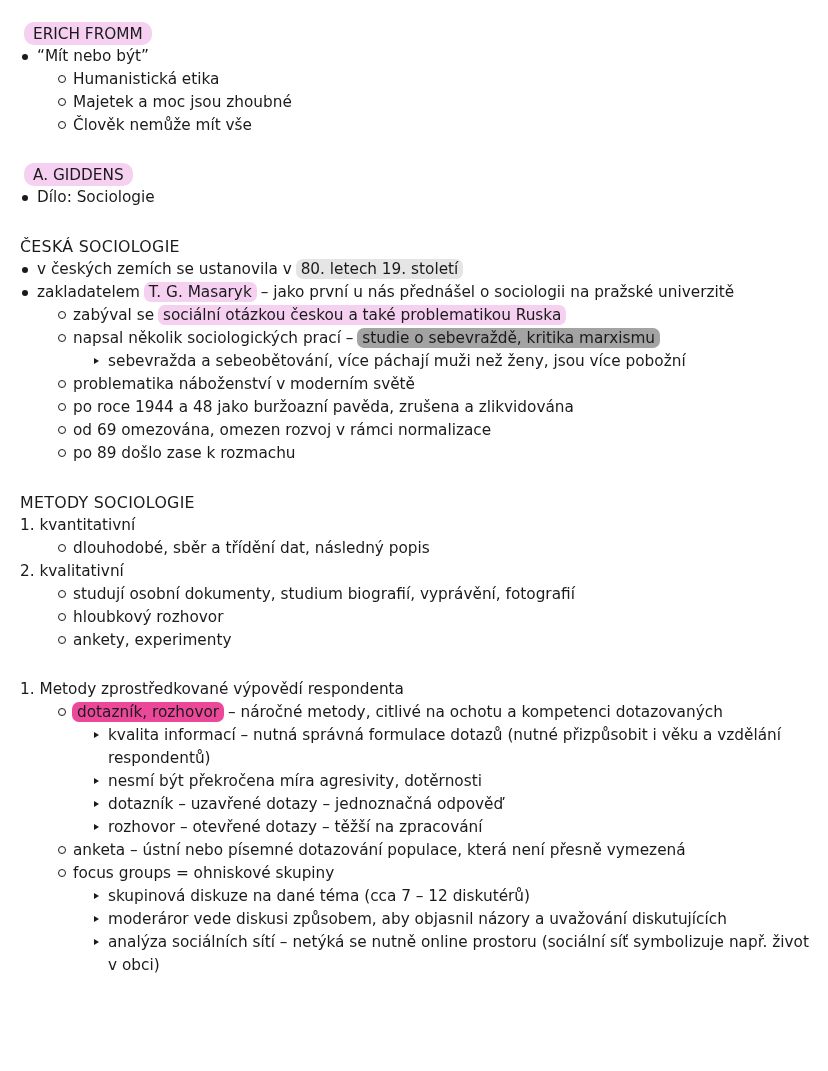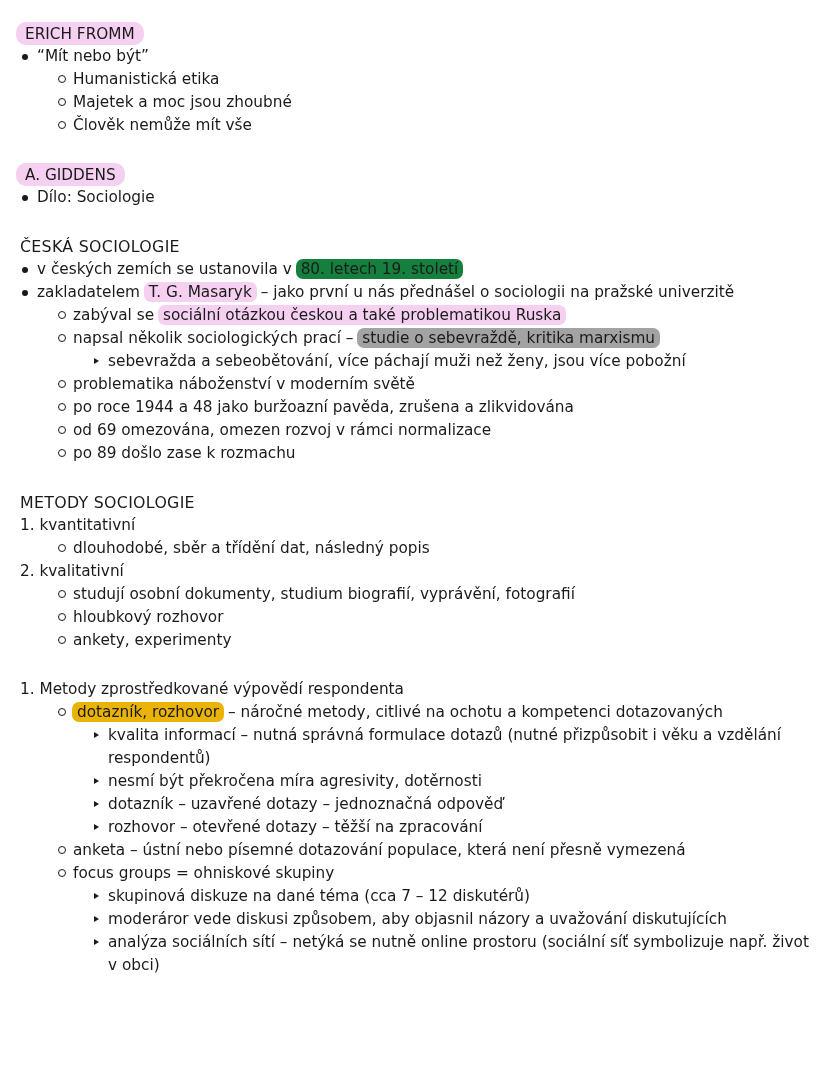--- a/index.html
+++ b/index.html
@@ -17,21 +17,21 @@
   }
   .line {
     display: flex;
     align-items: flex-start;
     line-height: 23px;
     min-height: 23px;
   }
   .spacer { height: 26px; }
   .center { justify-content: center; margin-right: 36px; }
   .center .content { font-size: 15.8px; letter-spacing: 0.3px; }
-  .title { margin-left: 0; }
+  .title { margin-left: 8px; }
   .num   { margin-left: 0; }
   .b1    { margin-left: 2px; }
   .b2    { margin-left: 38px; }
   .b3    { margin-left: 74px; }
   .content { flex: 1 1 auto; min-width: 0; }
   .marker { flex: 0 0 auto; display: inline-block; }
   .m1 {
     width: 6px; height: 6px; border-radius: 50%;
     background: #1a1a1c; margin: 9px 9px 0 0;
   }
@@ -91,21 +91,21 @@
       <div class="line b1">
         <span class="marker m1"></span>
         <span class="content"><span>Dílo: Sociologie</span></span>
       </div>
       <div class="spacer"></div>
       <div class="line center">
         <span class="content"><span>ČESKÁ SOCIOLOGIE</span></span>
       </div>
       <div class="line b1">
         <span class="marker m1"></span>
-        <span class="content"><span>v českých zemích se ustanovila v </span><span class="hl" style="background: #15803d;">80. letech 19. století</span></span>
+        <span class="content"><span>v českých zemích se ustanovila v </span><span class="hl" style="background: #e5e5e5;">80. letech 19. století</span></span>
       </div>
       <div class="line b1">
         <span class="marker m1"></span>
         <span class="content"><span>zakladatelem </span><span class="hl" style="background: rgb(246, 208, 240); border-radius: 7px;">T. G. Masaryk</span><span> – jako první u nás přednášel o sociologii na pražské univerzitě</span></span>
       </div>
       <div class="line b2">
         <span class="marker m2"></span>
         <span class="content"><span>zabýval se </span><span class="hl" style="background: rgb(246, 208, 240);">sociální otázkou českou a také problematikou Ruska</span></span>
       </div>
       <div class="line b2">
@@ -157,21 +157,21 @@
       <div class="line b2">
         <span class="marker m2"></span>
         <span class="content"><span>ankety, experimenty</span></span>
       </div>
       <div class="spacer"></div>
       <div class="line num">
         <span class="content"><span>1. Metody zprostředkované výpovědí respondenta</span></span>
       </div>
       <div class="line b2">
         <span class="marker m2"></span>
-        <span class="content"><span class="hl" style="background: #eab308;">dotazník, rozhovor</span><span> – náročné metody, citlivé na ochotu a kompetenci dotazovaných</span></span>
+        <span class="content"><span class="hl" style="background: #ec4899;">dotazník, rozhovor</span><span> – náročné metody, citlivé na ochotu a kompetenci dotazovaných</span></span>
       </div>
       <div class="line b3">
         <span class="marker m3"></span>
         <span class="content"><span>kvalita informací – nutná správná formulace dotazů (nutné přizpůsobit i věku a vzdělání respondentů)</span></span>
       </div>
       <div class="line b3">
         <span class="marker m3"></span>
         <span class="content"><span>nesmí být překročena míra agresivity, dotěrnosti</span></span>
       </div>
       <div class="line b3">

